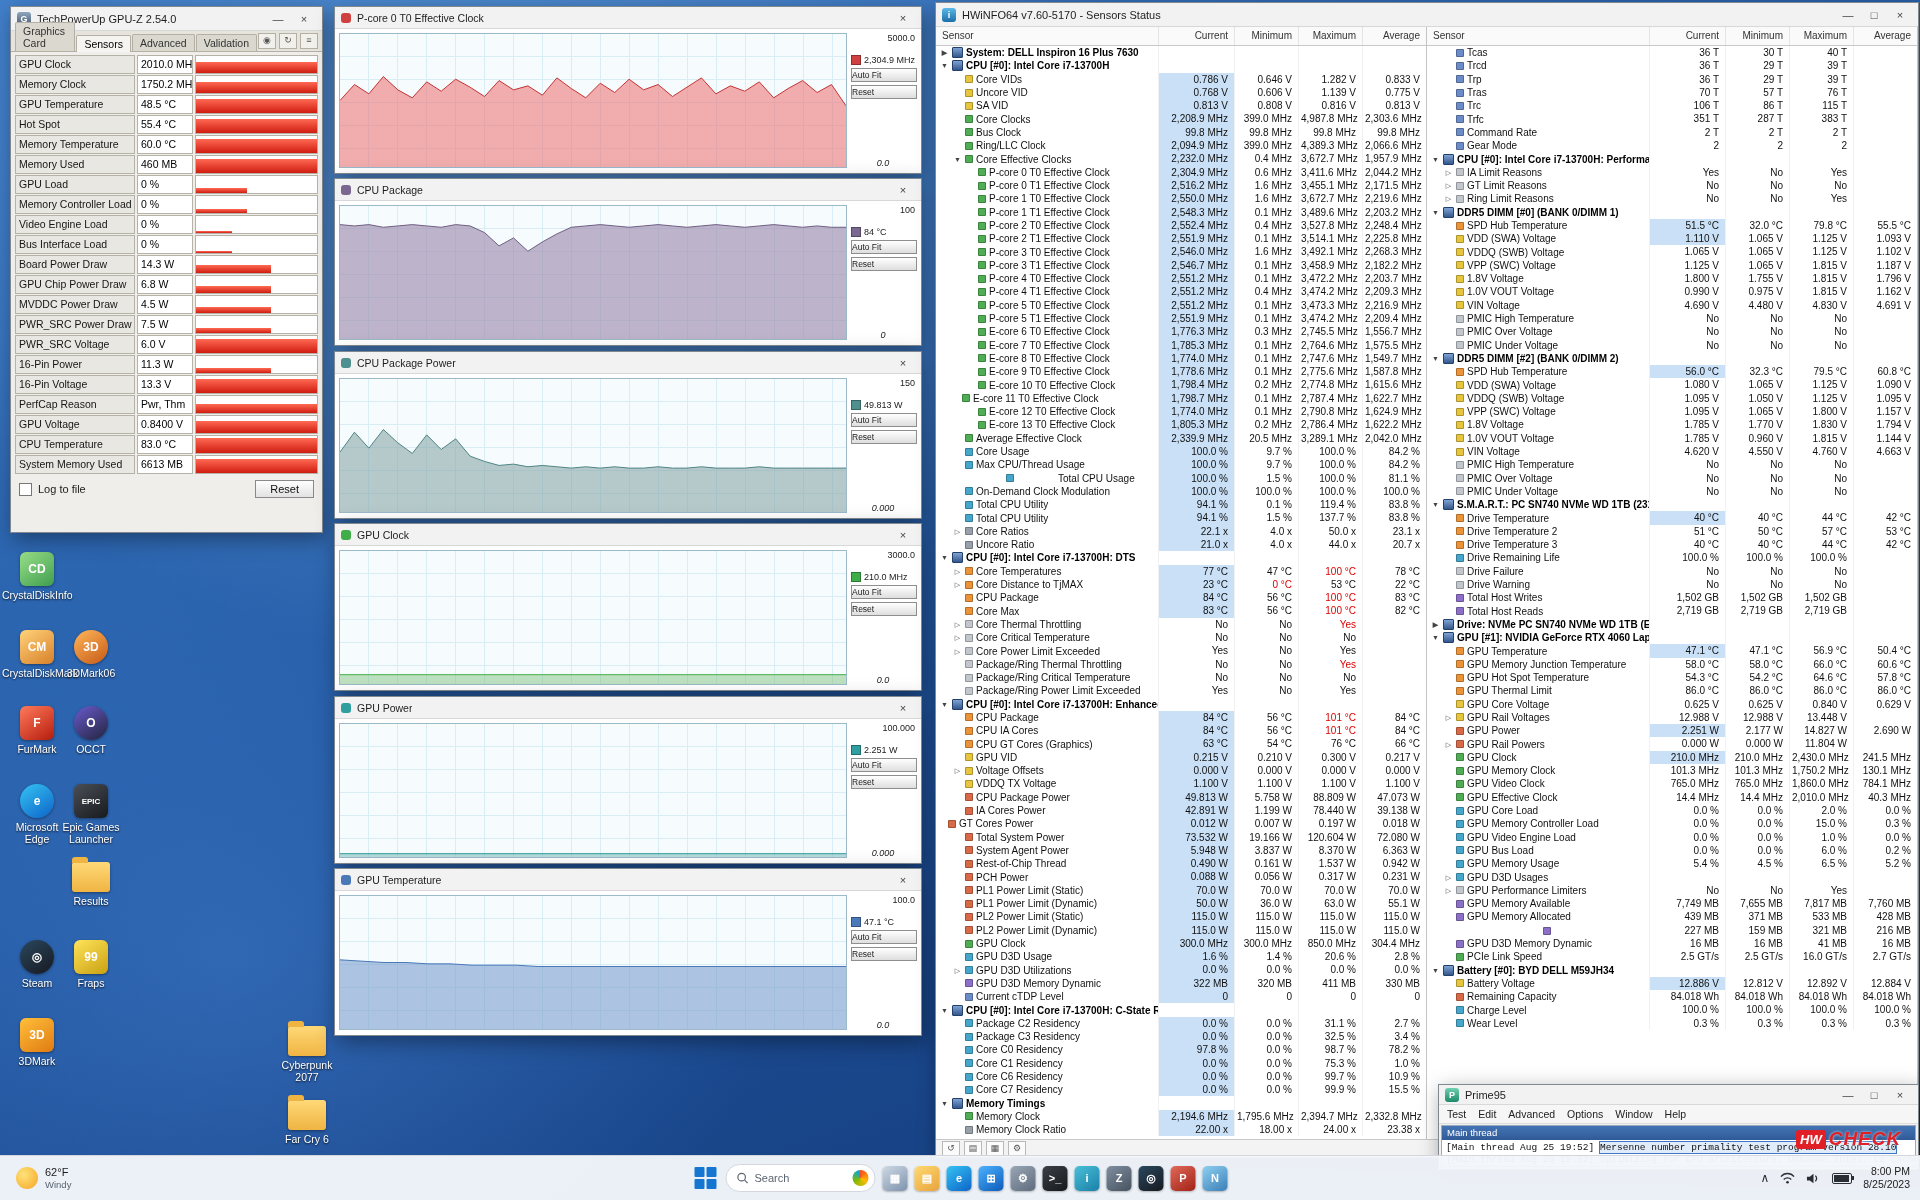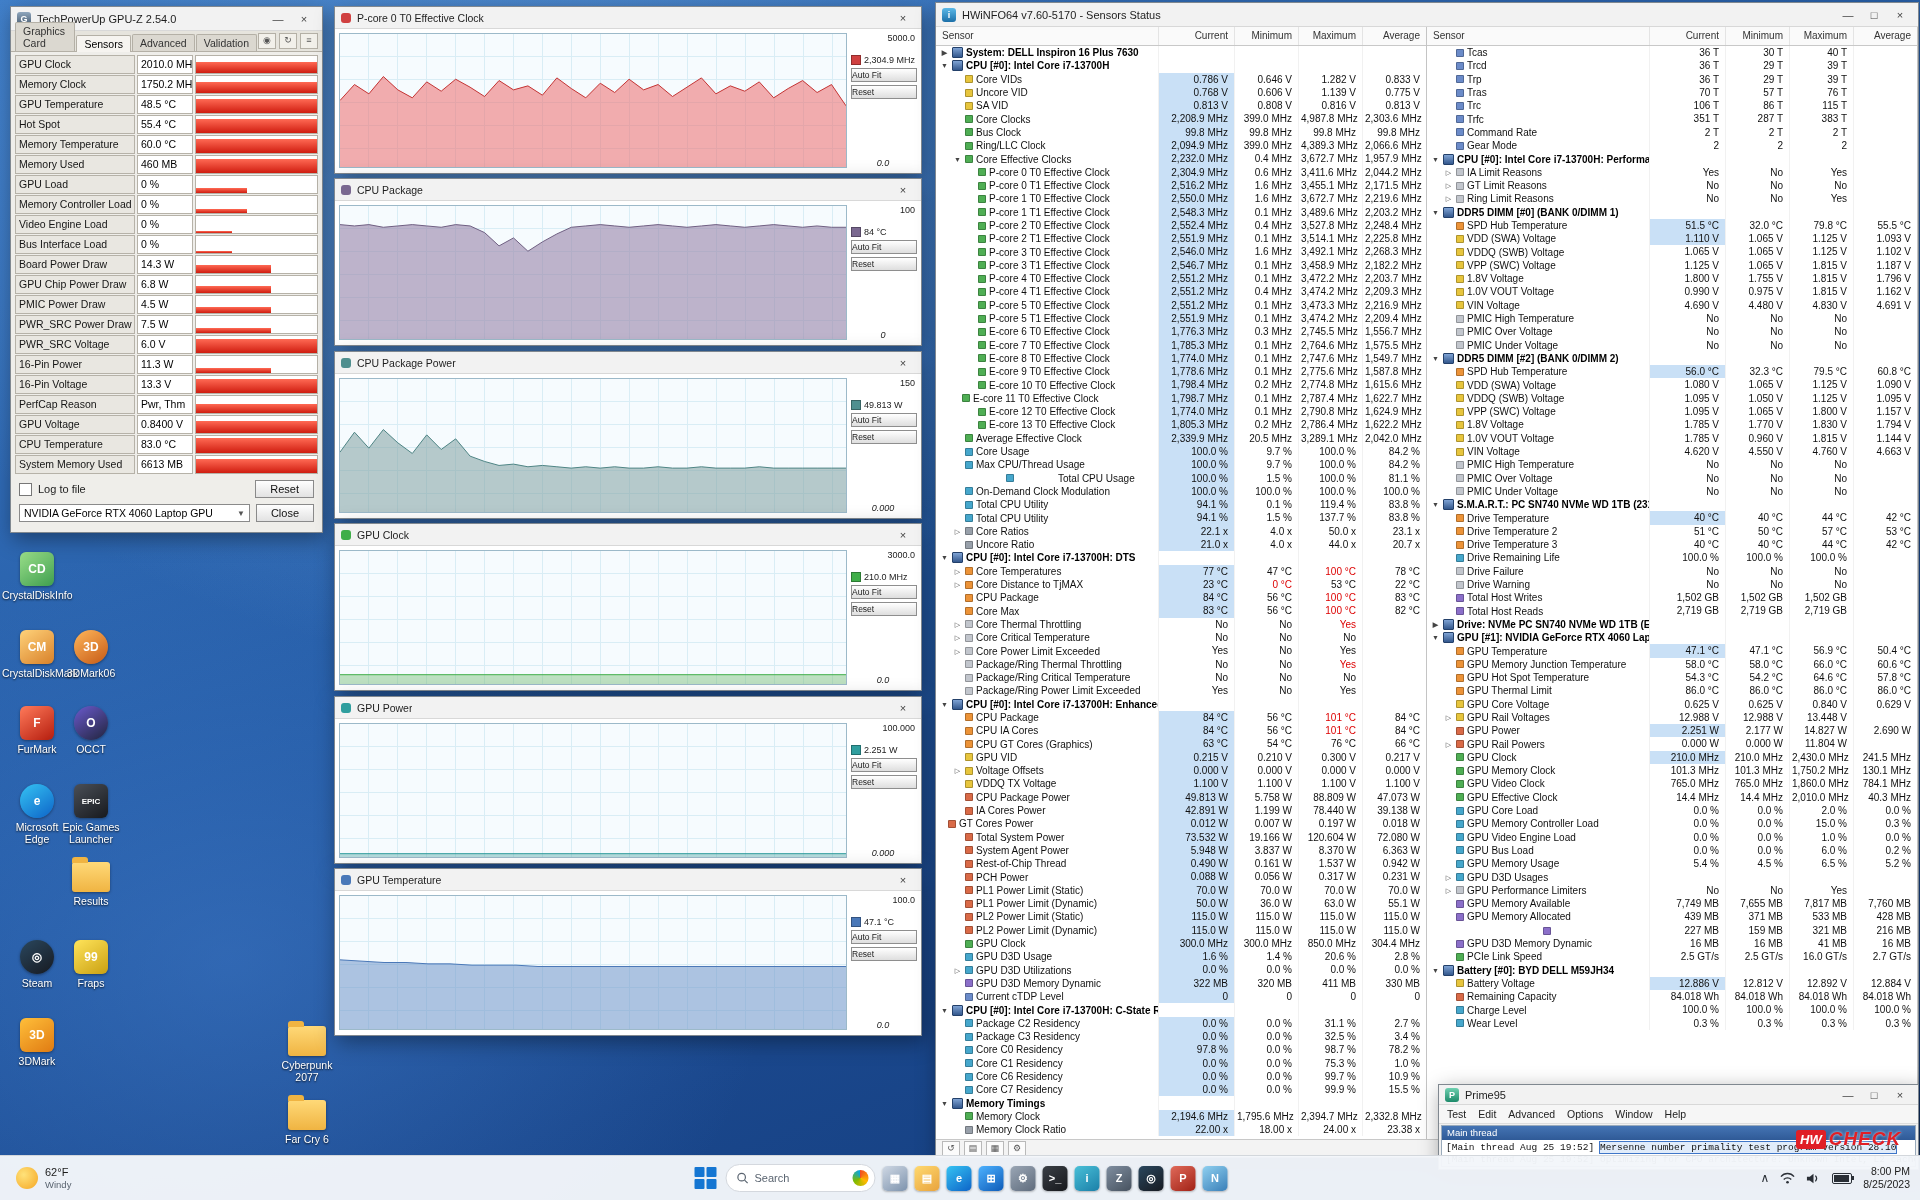--- a/index.html
+++ b/index.html
@@ -273,21 +273,21 @@
           </span>
         </div>
         <div class="gz-row">
           <span class="gz-lbl">GPU Chip Power Draw</span>
           <span class="gz-val">6.8 W</span>
           <span class="gz-bar">
             <i style="width: 62%; height: 40%;"></i>
           </span>
         </div>
         <div class="gz-row">
-          <span class="gz-lbl">PMIC Power Draw</span>
+          <span class="gz-lbl">MVDDC Power Draw</span>
           <span class="gz-val">4.5 W</span>
           <span class="gz-bar">
             <i style="width: 62%; height: 36%;"></i>
           </span>
         </div>
         <div class="gz-row">
           <span class="gz-lbl">PWR_SRC Power Draw</span>
           <span class="gz-val">7.5 W</span>
           <span class="gz-bar">
             <i style="width: 62%; height: 30%;"></i>
@@ -340,27 +340,20 @@
           <span class="gz-val">6613 MB</span>
           <span class="gz-bar">
             <i style="width: 100%; height: 80%;"></i>
           </span>
         </div>
       </div>
     <div class="gz-foot">
       <span class="gz-check"></span>
       <span>Log to file</span>
       <button class="btn" style="margin-left:auto">Reset</button>
-    </div>
-    <div class="gz-combo">
-      <span class="gz-select">
-        <span>NVIDIA GeForce RTX 4060 Laptop GPU</span>
-        <b>▼</b>
-      </span>
-      <button class="btn">Close</button>
     </div>
   </section>
 
   <div id="graphs">
       <section class="win graph" style="top: 6px;">
         <div class="tbar">
           <span class="appico" style="width: 10px; height: 10px; background: rgb(208, 64, 64);"></span>
           <span class="ttl">P-core 0 T0 Effective Clock</span>
           <span class="tbtns">
             <span class="tbtn">×</span>

